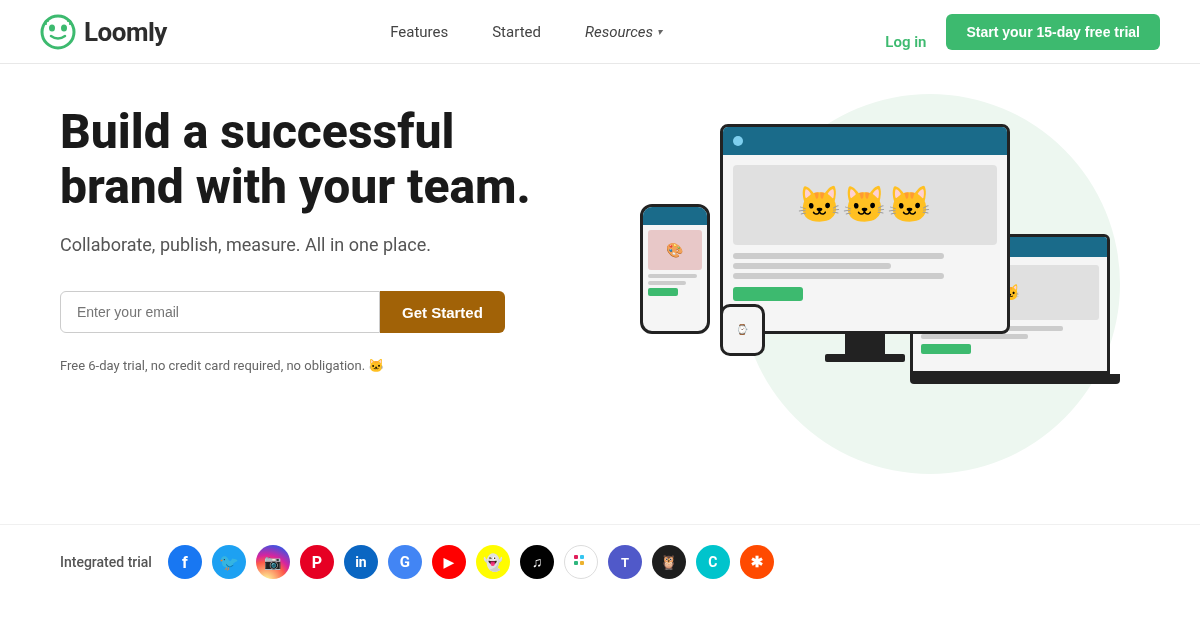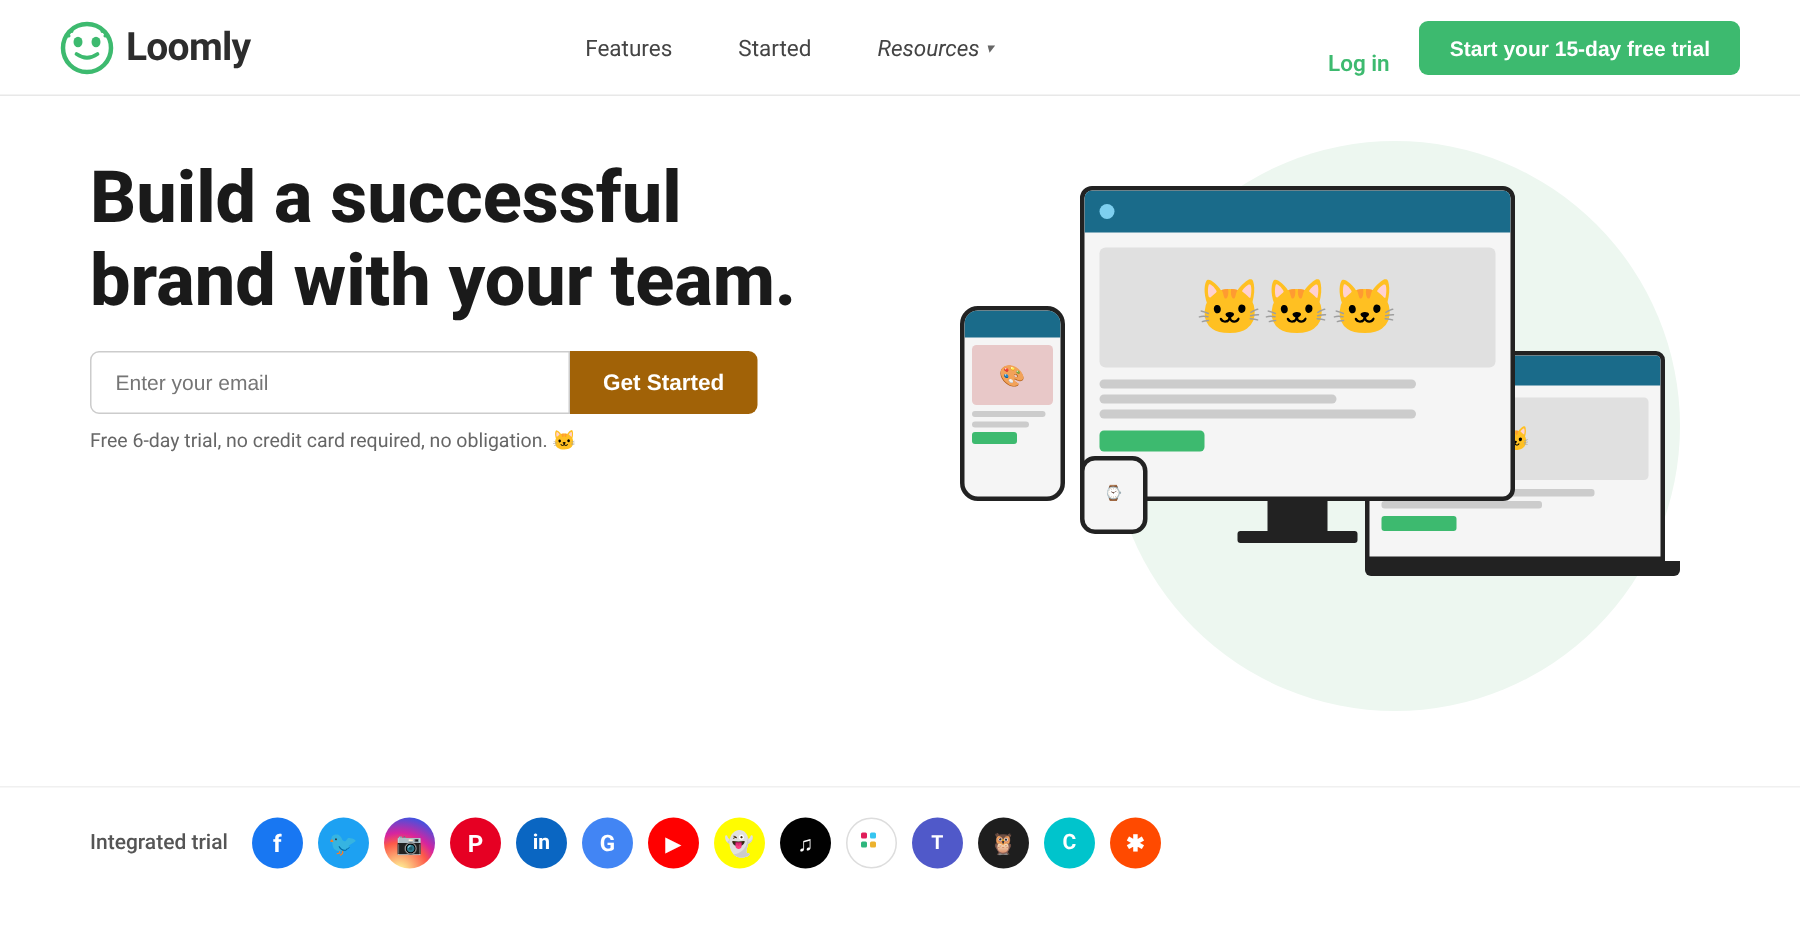--- a/index.html
+++ b/index.html
@@ -26,21 +26,21 @@
 
     
     .hero {
       display: flex; align-items: flex-start;
       padding: 40px 60px 20px 60px;
       min-height: 400px; position: relative;
     }
     .hero-left { flex: 0 0 520px; z-index: 2; }
     .hero-title { font-size: 48px; font-weight: 800; color: #1a1a1a; line-height: 1.15; margin-bottom: 20px; }
     .hero-subtitle { font-size: 18px; color: #555; margin-bottom: 36px; }
-    .hero-form { display: flex; gap: 0; margin-bottom: 10px; }
+    .hero-form { display: flex; gap: 0; margin-bottom: 25px; }
     .email-input {
       width: 320px; padding: 12px 16px; border: 1.5px solid #ccc; border-radius: 6px 0 0 6px;
       font-size: 14px; color: #888; outline: none;
     }
     .get-started-btn {
       background: #a16207; color: #fff; border: none; border-radius: 0 6px 6px 0;
       padding: 12px 22px; font-size: 15px; font-weight: 600; cursor: pointer;
     }
     .hero-disclaimer { font-size: 13px; color: #666; display: flex; align-items: center; gap: 6px; }
 
@@ -158,20 +158,21 @@
 
   <div class="nav-actions">
     <a class="login-btn">Log in</a>
     <button class="trial-btn">Start your 15-day free trial</button>
   </div>
 </nav>
 
 <section class="hero">
   <div class="hero-left">
     <h1 class="hero-title">Build a successful brand with your team.</h1>
+    <p class="hero-subtitle">Collaborate, publish, measure. All in one place.</p>
     <div class="hero-form">
       <input class="email-input" type="email" placeholder="Enter your email" style="">
       <button class="get-started-btn">Get Started</button>
     </div>
     <p class="hero-disclaimer">Free 6-day trial, no credit card required, no obligation. 🐱</p>
   </div>
 
   <div class="hero-right">
     <div class="bg-circle"></div>
 

